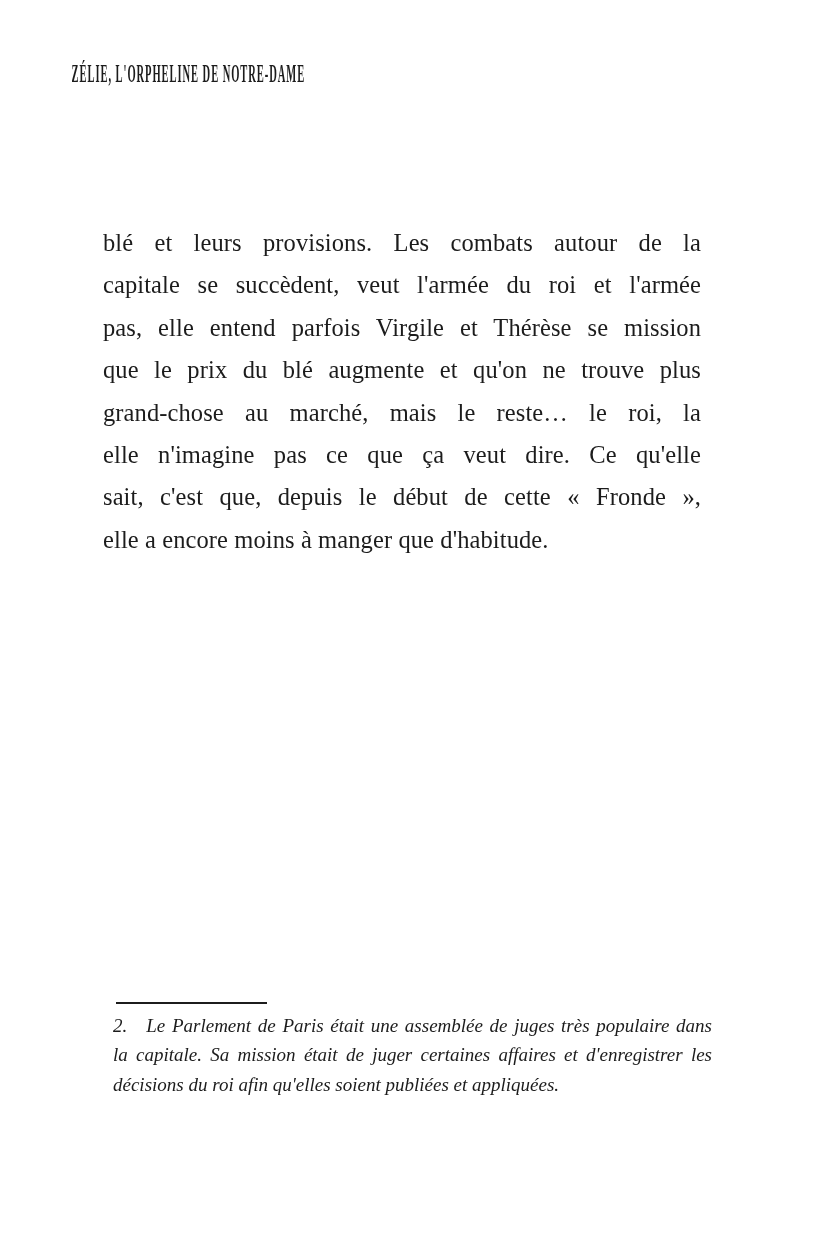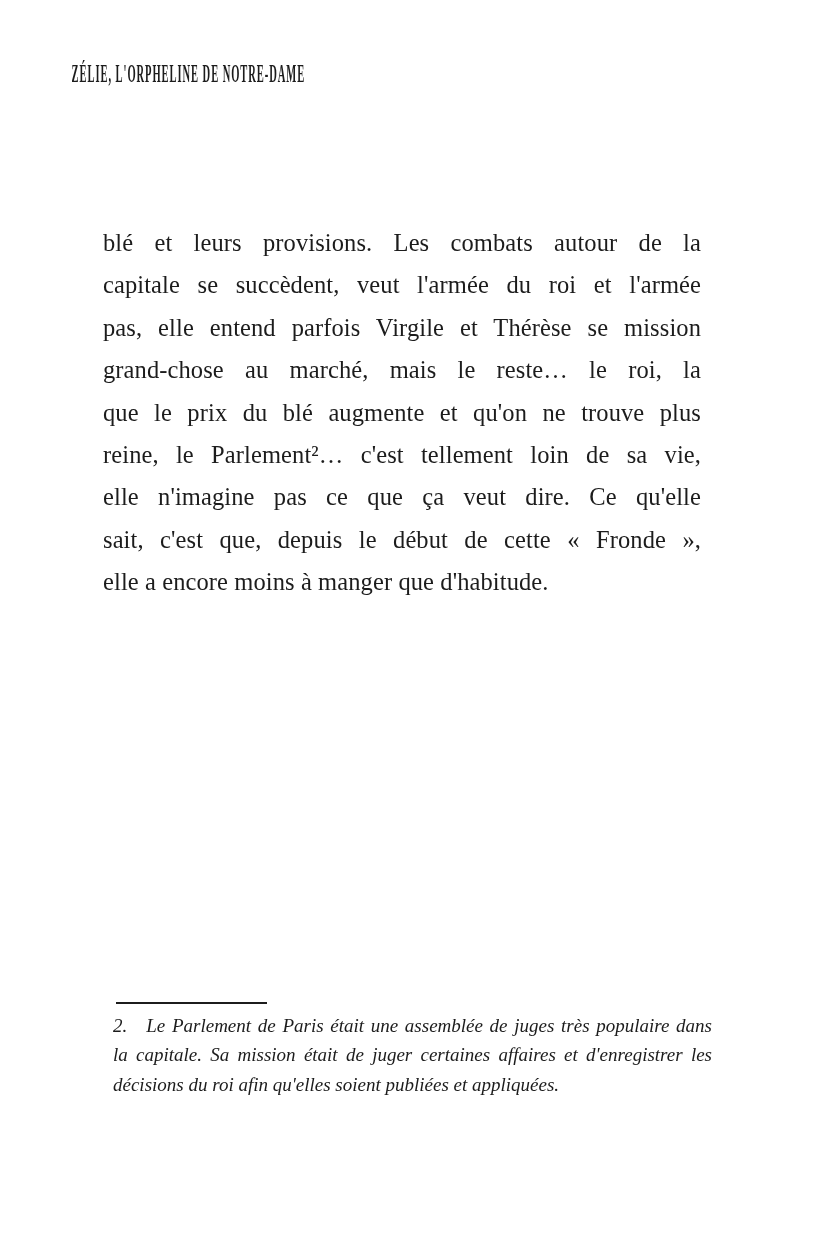--- a/index.html
+++ b/index.html
@@ -88,23 +88,22 @@
 <div class="page">
 
   <div class="running-header">
     <span class="title">ZÉLIE, L'ORPHELINE DE NOTRE-DAME</span>
   </div>
 
   <div class="body-text">
     <div class="line">blé et leurs provisions. Les combats autour de la</div>
     <div class="line">capitale se succèdent, veut l'armée du roi et l'armée</div>
     <div class="line">pas, elle entend parfois Virgile et Thérèse se mission</div>
+    <div class="line">que le prix du blé augmente et qu'on ne trouve plus</div>
     <div class="line">grand-chose au marché, mais le reste… le roi, la</div>
-    <div class="line">que le prix du blé augmente et qu'on ne trouve plus</div>
-    <div class="line">reine, le Parlement²… c'est tellement loin de sa vie,</div>
     <div class="line">elle n'imagine pas ce que ça veut dire. Ce qu'elle</div>
     <div class="line">sait, c'est que, depuis le début de cette «&nbsp;Fronde&nbsp;»,</div>
     <div class="line">elle a encore moins à manger que d'habitude.</div>
   </div>
 
   <div class="footnote-rule"></div>
 
   <div class="footnote">
     <div class="fline">2.  Le Parlement de Paris était une assemblée de juges très populaire dans</div>
     <div class="fline">la capitale. Sa mission était de juger certaines affaires et d'enregistrer les</div>

